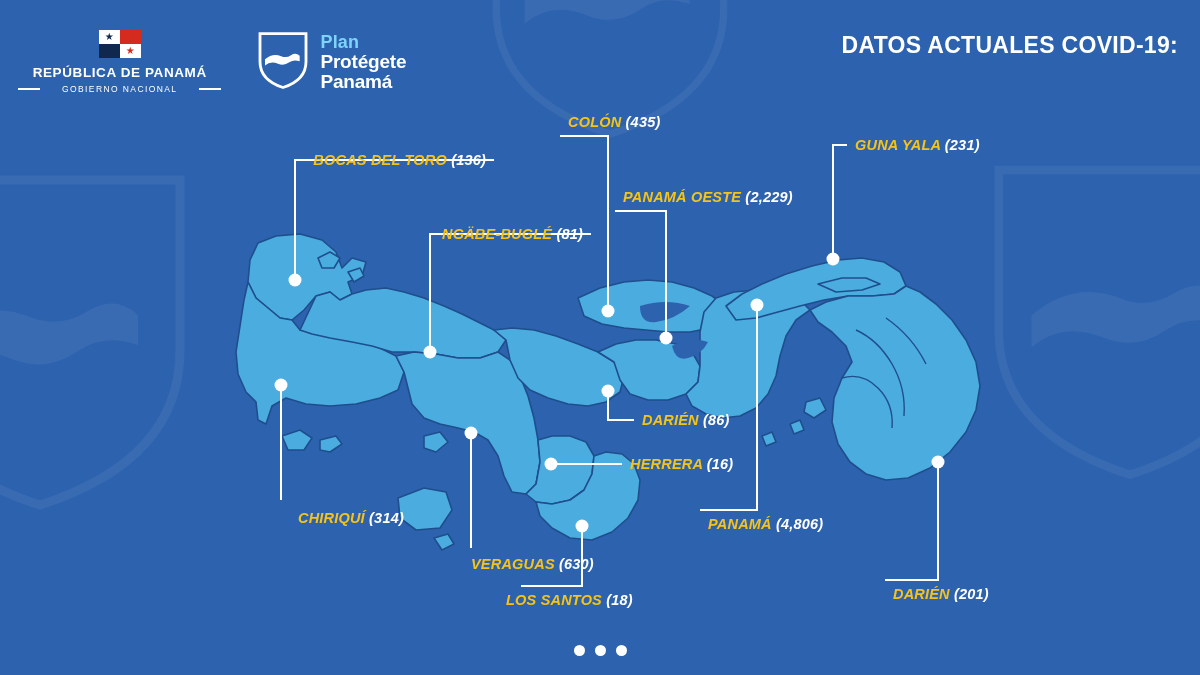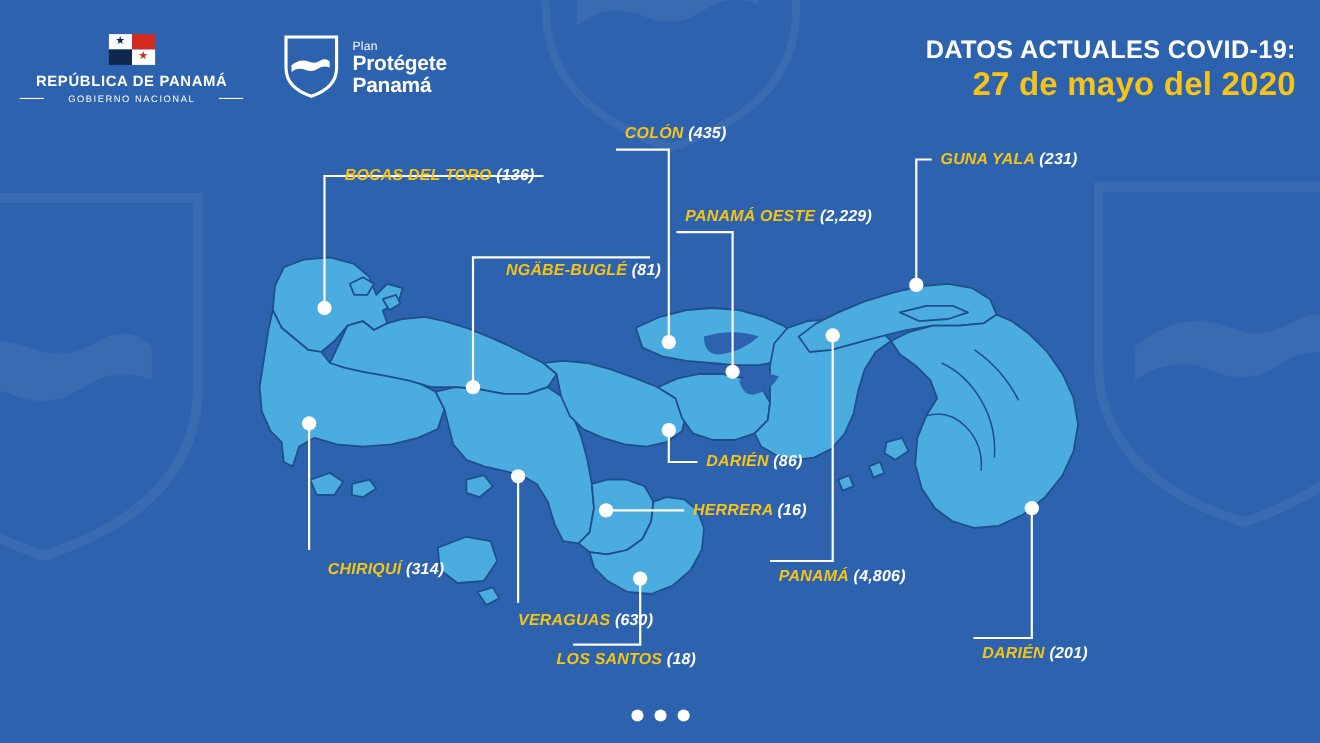--- a/index.html
+++ b/index.html
@@ -31,21 +31,21 @@
   .star { position:absolute; left:50%; top:50%; transform:translate(-50%,-50%); font-size:10px; line-height:1; }
   .star-blue { color:#10284e; }
   .star-red  { color:#d52b1e; }
   #rep-title { color:#fff; font-size:13.5px; font-weight:bold; letter-spacing:.6px; margin-top:7px; white-space:nowrap; }
   #rep-sub-wrap { display:flex; align-items:center; gap:22px; margin-top:4px; }
   .rule { width:22px; height:1.5px; background:#fff; }
   #rep-sub { color:#fff; font-size:8.5px; letter-spacing:1.4px; white-space:nowrap; }
 
   #plan-logo { display:flex; align-items:center; gap:9px; }
   #plan-text { line-height:1; }
-  #plan-word  { color:#ffffff; font-size:11px; font-weight:normal; letter-spacing:.2px; }
+  #plan-word  { color:#7dd3fc; font-size:18px; font-weight:bold; letter-spacing:.2px; }
   #plan-l2, #plan-l3 { color:#fff; font-size:19px; font-weight:bold; letter-spacing:-.2px; }
   #plan-l2 { margin-top:1px; }
   #plan-l3 { margin-top:1px; }
 
   
   #title-block { position:absolute; right:22px; top:33px; text-align:right; }
   #title-main { color:#ffffff; font-size:23px; font-weight:bold; letter-spacing:.3px; line-height:1.12; white-space:nowrap; }
   #title-date { color:#f6c418; font-size:30px; font-weight:bold; letter-spacing:.2px; line-height:1.12; white-space:nowrap; margin-top:1px; }
 
   
@@ -127,21 +127,20 @@
       <span id="plan-text">
         <div id="plan-word">Plan</div>
         <div id="plan-l2">Protégete</div>
         <div id="plan-l3">Panamá</div>
       </span>
     </div>
   </div>
 
   <div id="title-block">
     <div id="title-main">DATOS ACTUALES COVID-19:</div>
-    <div id="title-date">27 de mayo del 2020</div>
   </div>
 
   <div id="map-layer">
     <svg viewBox="0 0 1200 675" xmlns="http://www.w3.org/2000/svg">
       <g id="map-shapes" stroke="#1f4e8c" stroke-width="1.6" stroke-linejoin="round" fill="#4bace0">
 
         <path d="
           M250 260 L258 243 L276 236 L300 234 L322 240 L336 252 L342 268 L352 258
           L366 262 L362 276 L348 282 L352 294 L340 300 L330 292 L316 296 L304 310
           L292 320 L280 318 L268 308 L256 298 L248 282 Z"></path>
@@ -229,21 +228,21 @@
        <circle cx="14" cy="134" r="6.5" fill="#ffffff"></circle>
      </svg>
       </div>
       <div class="callout anchor-right" style="left: 486px; top: 160px;"><span class="nm">BOCAS DEL TORO</span><span class="ct"> (136)</span></div>
       <div class="leader" style="left: 416px; top: 220px;">
         <svg width="189" height="146">
        <path d="M14 132 L14 14 L175 14" fill="none" stroke="#ffffff" stroke-width="2"></path>
        <circle cx="14" cy="132" r="6.5" fill="#ffffff"></circle>
      </svg>
       </div>
-      <div class="callout anchor-right" style="left: 601px; top: 234px; margin-top: 12px;"><span class="nm">NGÄBE-BUGLÉ</span><span class="ct"> (81)</span></div>
+      <div class="callout anchor-right" style="left: 583px; top: 234px;"><span class="nm">NGÄBE-BUGLÉ</span><span class="ct"> (81)</span></div>
       <div class="leader" style="left: 546px; top: 122px;">
         <svg width="76" height="203">
        <path d="M62 189 L62 14 L14 14" fill="none" stroke="#ffffff" stroke-width="2"></path>
        <circle cx="62" cy="189" r="6.5" fill="#ffffff"></circle>
      </svg>
       </div>
       <div class="callout anchor-left" style="left: 568px; top: 122px;"><span class="nm">COLÓN</span><span class="ct"> (435)</span></div>
       <div class="leader" style="left: 601px; top: 197px;">
         <svg width="79" height="155">
        <path d="M65 141 L65 14 L14 14" fill="none" stroke="#ffffff" stroke-width="2"></path>

